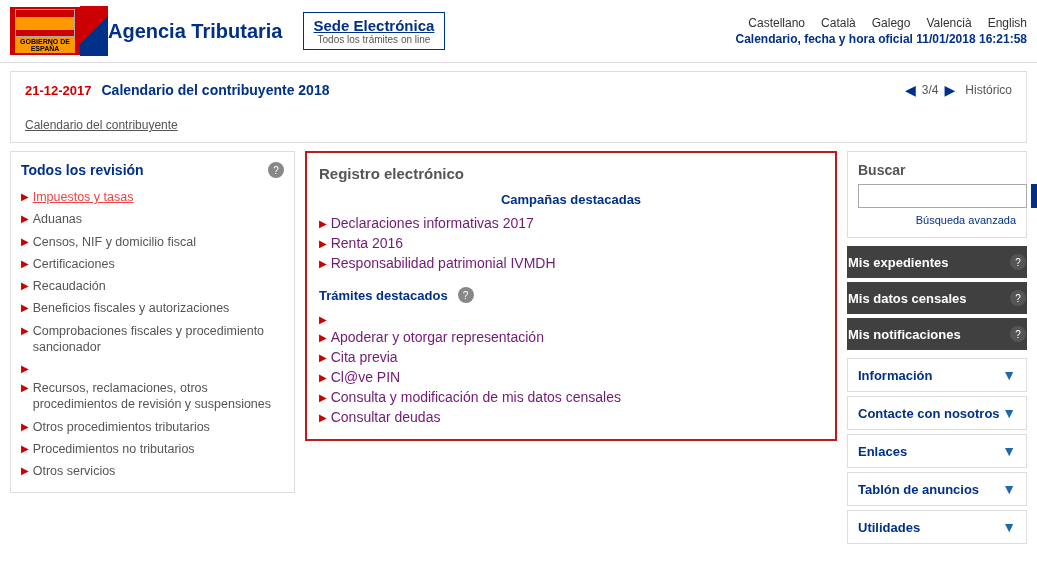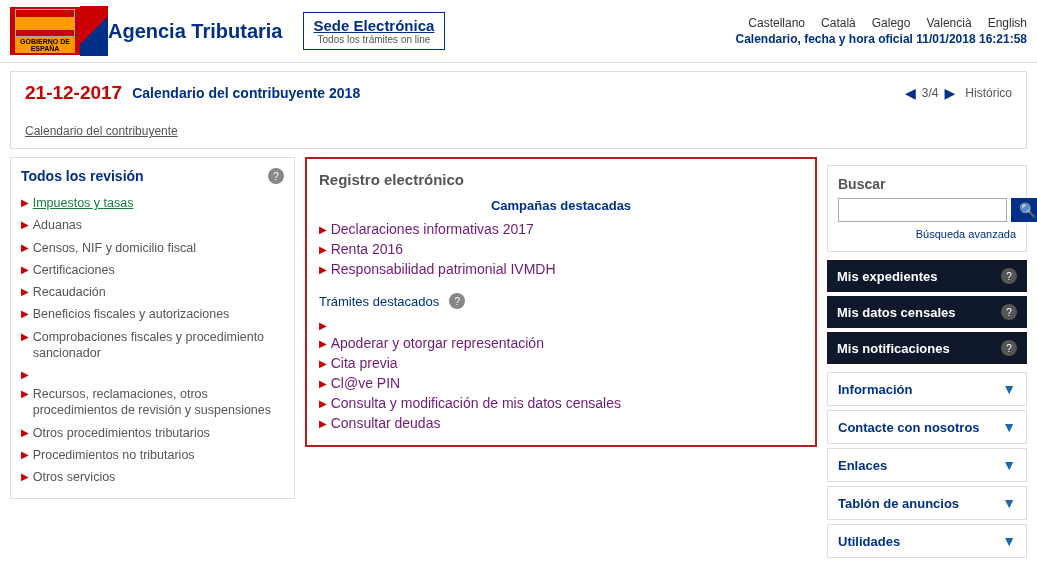--- a/index.html
+++ b/index.html
@@ -87,21 +87,21 @@
     }
     .news-title-row {
       display: flex;
       align-items: center;
       gap: 10px;
       margin-bottom: 4px;
     }
     .news-date {
       color: #c00;
       font-weight: bold;
-      font-size: 19px;
+      font-size: 13px;
     }
     .news-title {
       color: #003087;
       font-weight: bold;
       font-size: 14px;
     }
     .news-nav {
       margin-left: auto;
       display: flex;
       align-items: center;
@@ -177,21 +177,21 @@
       margin-top: 2px;
       flex-shrink: 0;
     }
     .nav-list li a {
       color: #555;
       text-decoration: none;
       font-size: 12.5px;
       line-height: 1.3;
     }
     .nav-list li a.hovered {
-      color: #15803d;
+      color: #ef4444;
       text-decoration: underline;
     }
 
     
     #mid-col {
       flex: 1;
     }
     .reg-box {
       border: 2px solid #b91c1c;
       padding: 12px;
@@ -234,29 +234,28 @@
     }
 
     .tramites-section-header {
       display: flex;
       align-items: center;
       gap: 10px;
       margin-bottom: 6px;
     }
     .tramites-title {
       color: #003087;
-      font-weight: normal;
+      font-weight: bold;
       font-size: 13px;
     }
 
     
     #right-col {
-      width: 200px;
+      width: 180px;
       flex-shrink: 0;
-      margin-top: 8px;
     }
     .buscar-box {
       border: 1px solid #ddd;
       padding: 10px;
       margin-bottom: 8px;
     }
     .buscar-title {
       color: #555;
       font-weight: bold;
       font-size: 14px;
@@ -287,23 +286,23 @@
     .busqueda-link a {
       font-size: 11px;
       color: #003087;
       text-decoration: none;
     }
 
     .blue-btn {
       display: flex;
       align-items: center;
       justify-content: space-between;
-      background: #0f172a;
+      background: #404040;
       color: #fff;
-      padding: 8px 10px;
+      padding: 8px 1px;
       margin-bottom: 4px;
       cursor: pointer;
     }
     .blue-btn span {
       font-size: 13px;
       font-weight: bold;
     }
     .blue-btn .help-icon-white {
       width: 16px;
       height: 16px;

